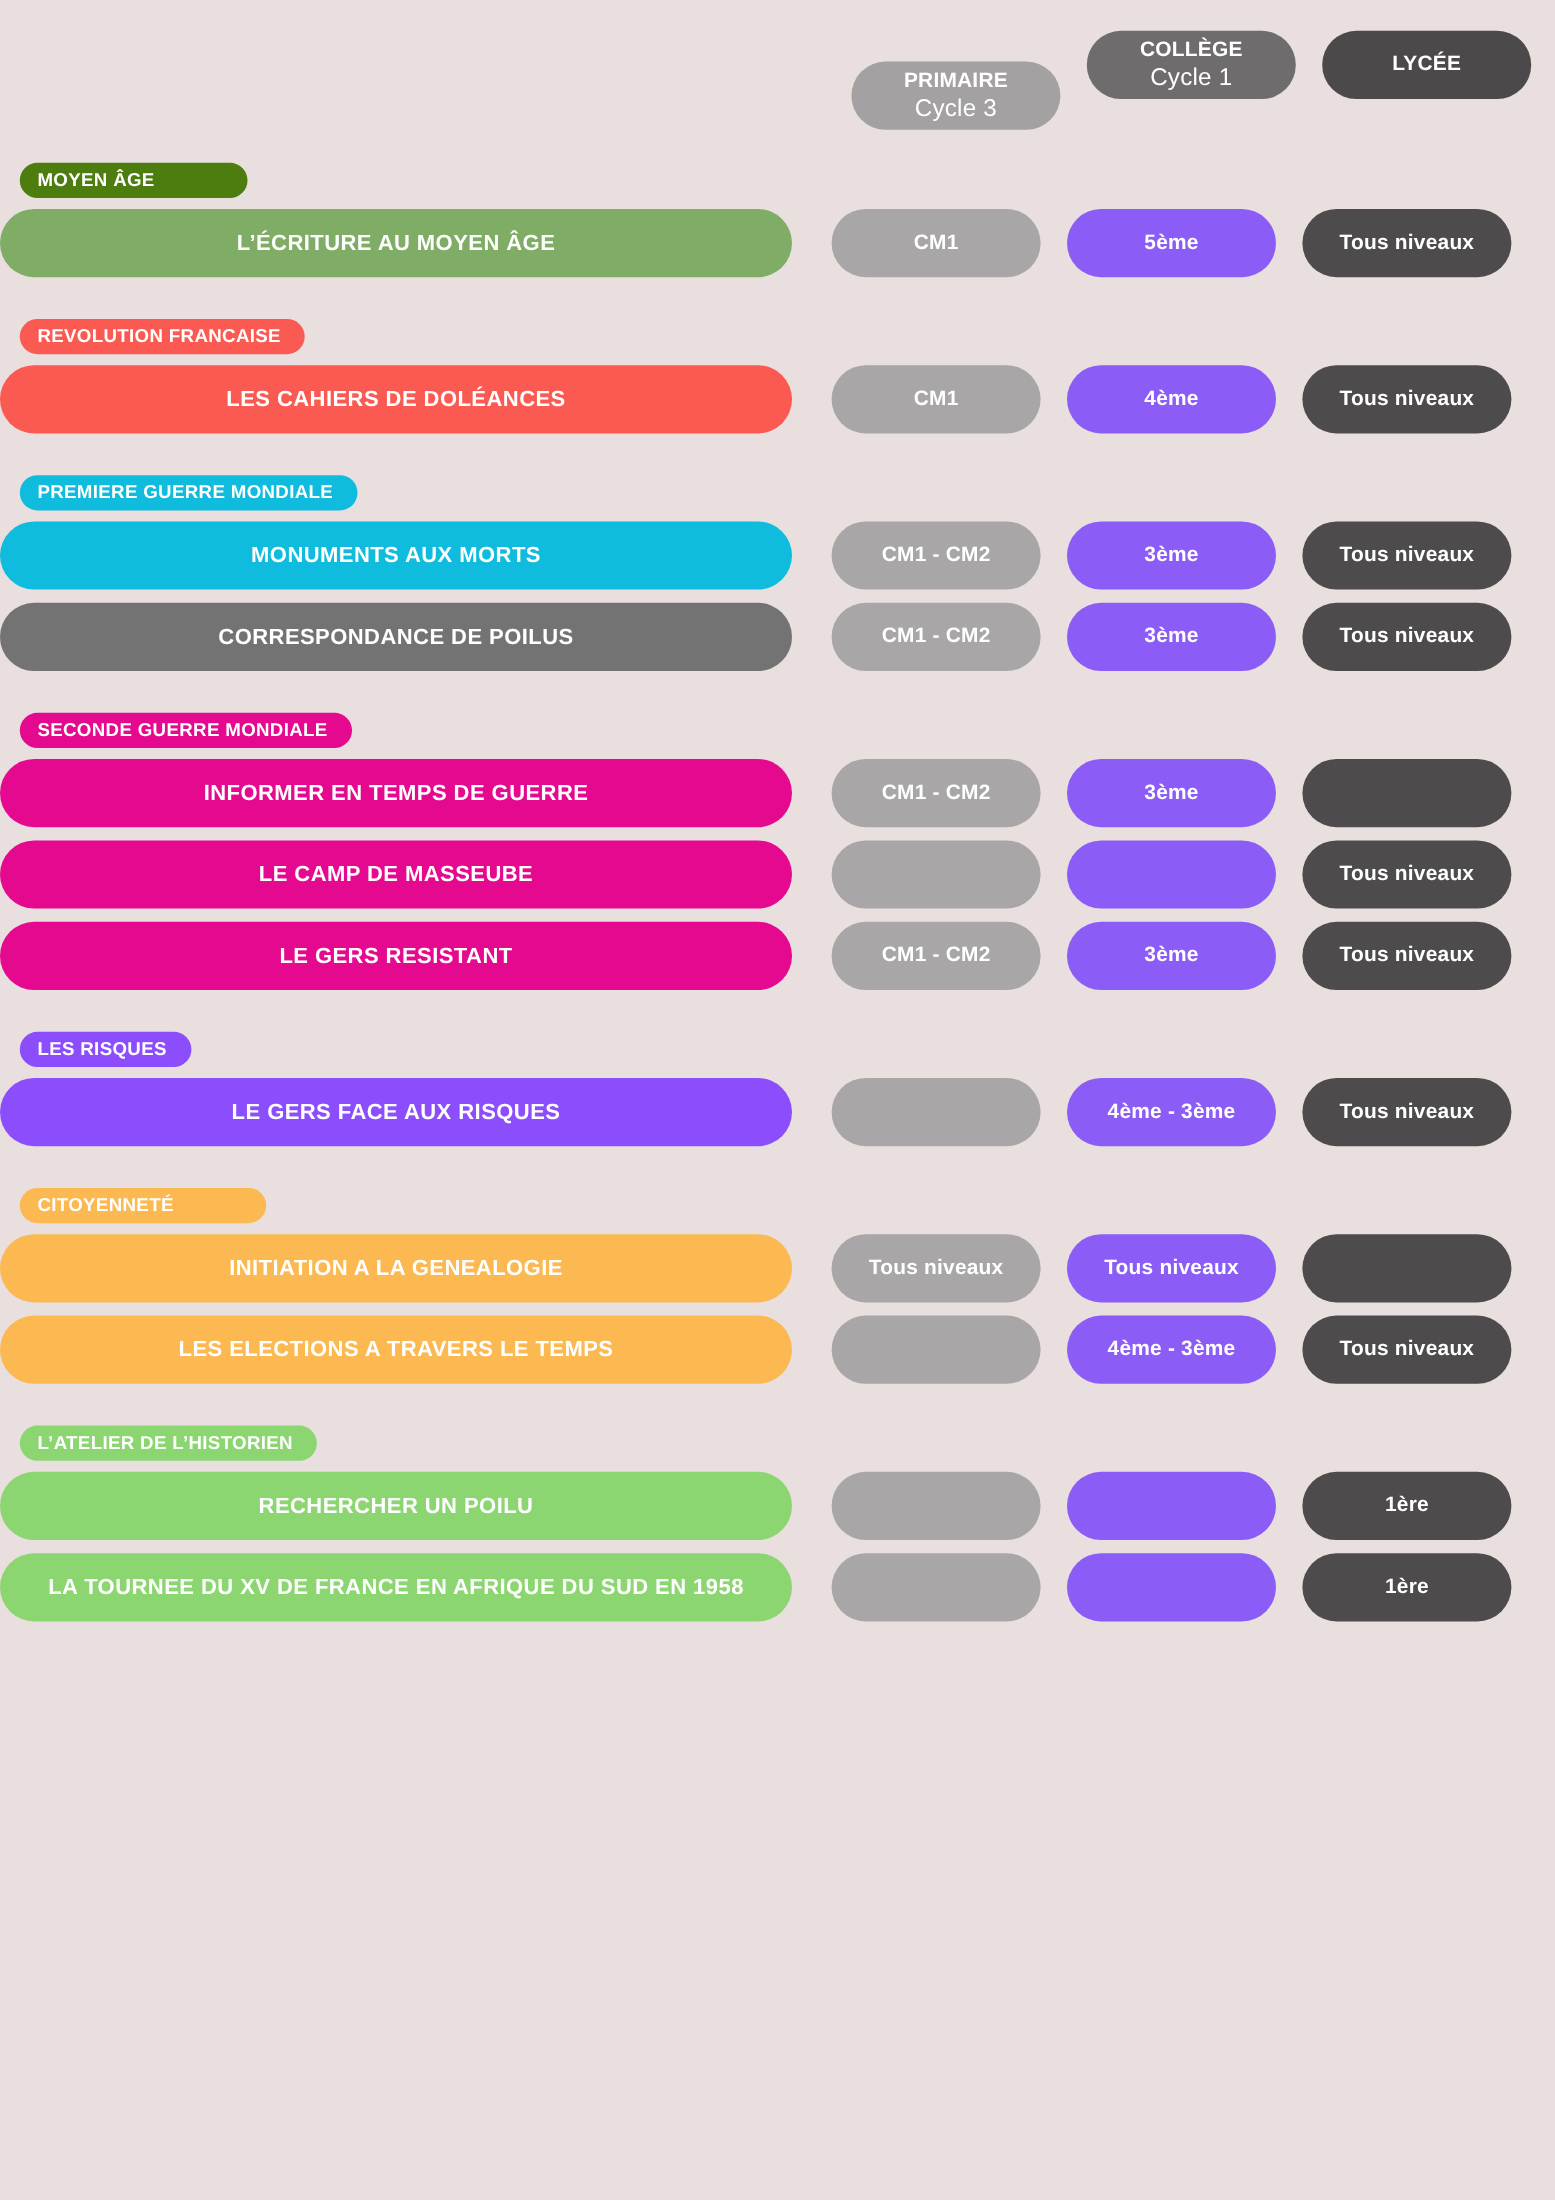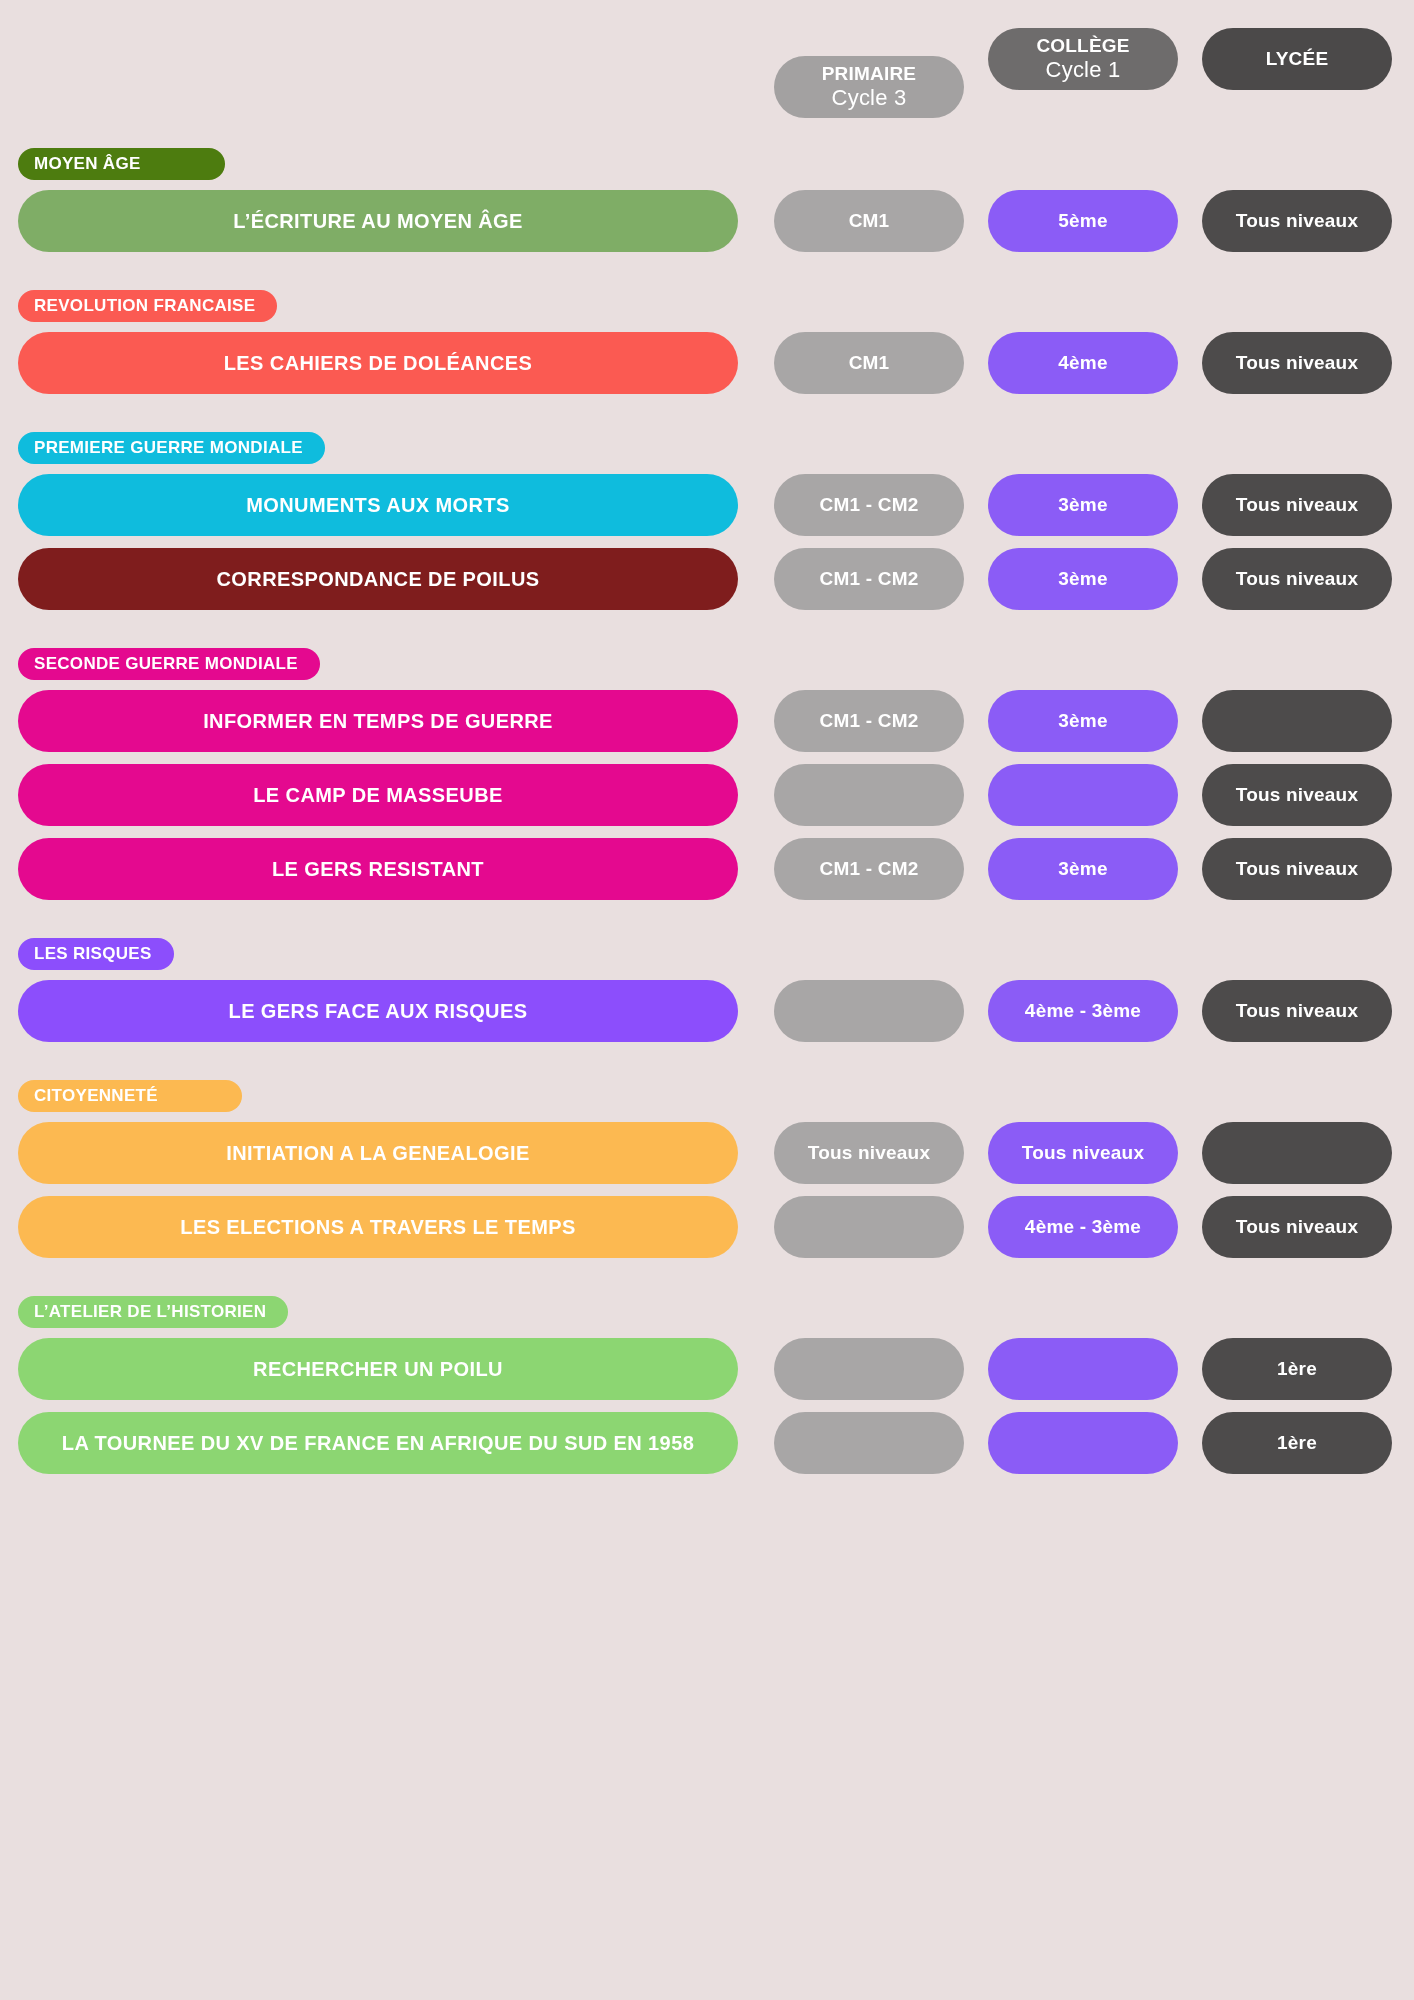--- a/index.html
+++ b/index.html
@@ -66,21 +66,20 @@
     white-space: nowrap;
   }
   .cat-chip.wide-pad { padding-right: 84px; }
 
   .rows { margin-top: 10px; }
 
   .row {
     display: flex;
     align-items: center;
     margin-bottom: 12px;
-    padding-left: 18px;
   }
   .topic {
     width: 720px;
     flex: 0 0 720px;
     height: 62px;
     border-radius: 31px;
     color: #ffffff;
     font-size: 20px;
     font-weight: bold;
     letter-spacing: .4px;
@@ -154,21 +153,21 @@
         </div></div>
       <div class="section"><div class="cat-chip" style="background: rgb(15, 188, 221);">PREMIERE GUERRE MONDIALE</div><div class="rows">
           <div class="row">
             <div class="topic" style="background: rgb(15, 188, 221);">MONUMENTS AUX MORTS</div>
             <div class="gap"></div>
             <div class="badge b-primaire">CM1 - CM2</div>
             <div class="badge b-college">3ème</div>
             <div class="badge b-lycee">Tous niveaux</div>
           </div>
           <div class="row">
-            <div class="topic" style="background: #7f1d1d; text-align: right;">CORRESPONDANCE DE POILUS</div>
+            <div class="topic" style="background: #737373; text-align: right;">CORRESPONDANCE DE POILUS</div>
             <div class="gap"></div>
             <div class="badge b-primaire">CM1 - CM2</div>
             <div class="badge b-college">3ème</div>
             <div class="badge b-lycee">Tous niveaux</div>
           </div>
         </div></div>
       <div class="section"><div class="cat-chip" style="background: rgb(228, 9, 143);">SECONDE GUERRE MONDIALE</div><div class="rows">
           <div class="row">
             <div class="topic" style="background: rgb(228, 9, 143);">INFORMER EN TEMPS DE GUERRE</div>
             <div class="gap"></div>

